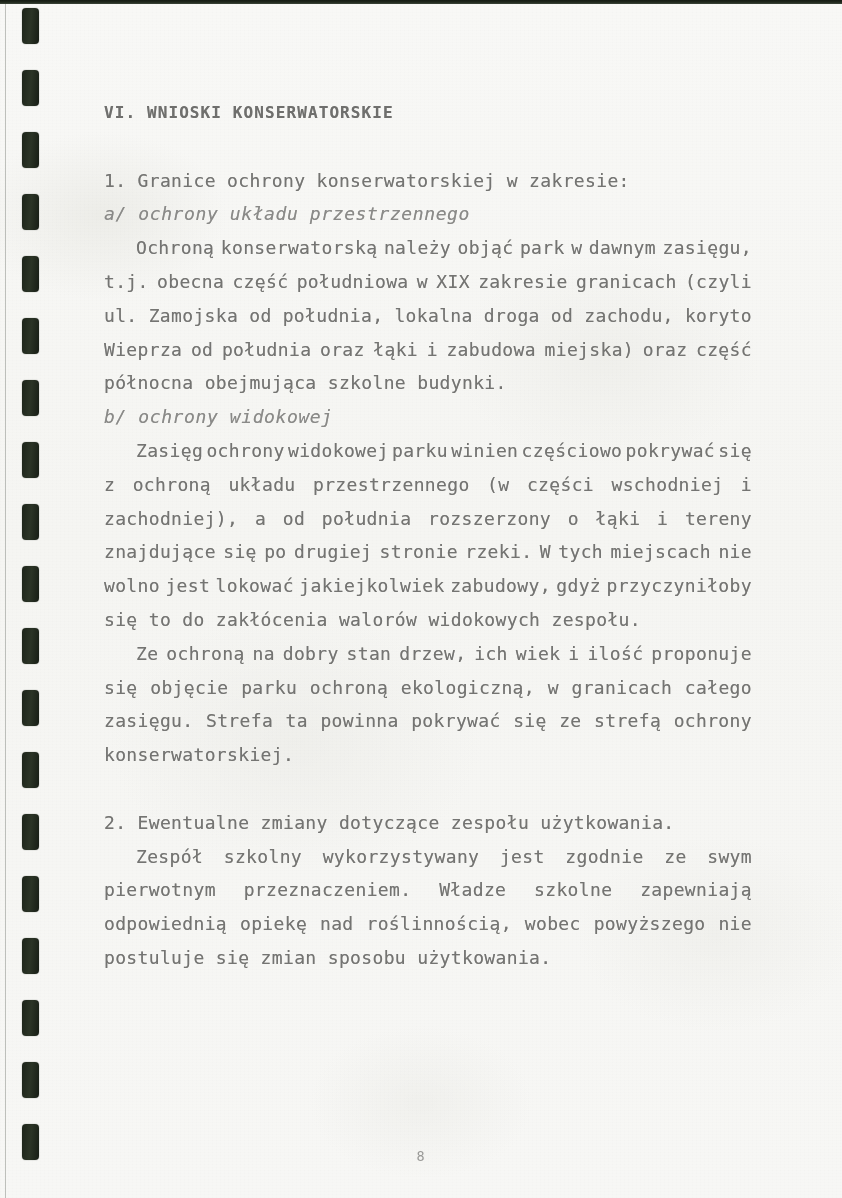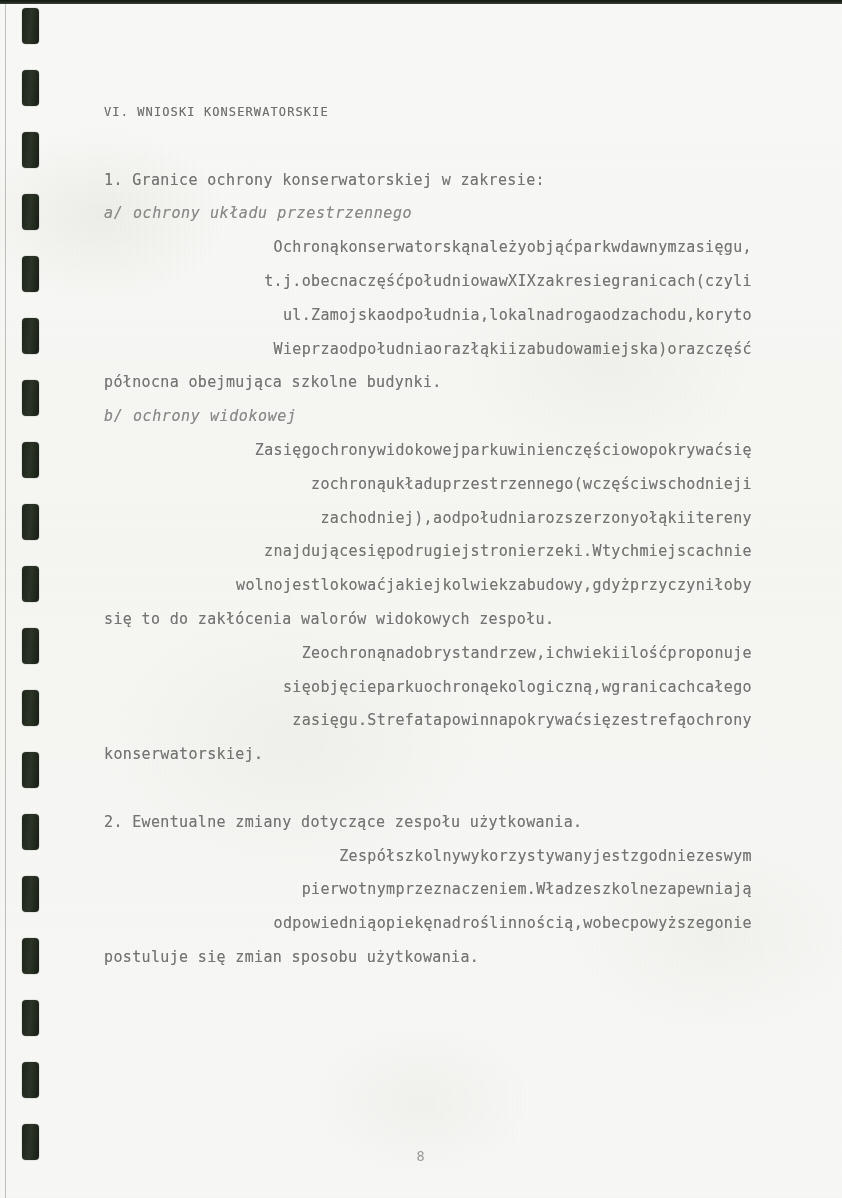--- a/index.html
+++ b/index.html
@@ -77,43 +77,44 @@
     position: absolute;
     left: 104px;
     top: 96px;
     width: 648px;
     color: #7b7b79;
   }
 
   .line {
     height: 33.8px;
     line-height: 33.8px;
-    font-size: 15px;
+    font-size: 18px;
     letter-spacing: 0.35px;
     white-space: pre;
     color: #747472;
     text-shadow: 0 0 0.6px rgba(120,120,118,0.55);
   }
 
   .line.heading {
-    font-size: 12px;
+    font-size: 16px;
     letter-spacing: 1.1px;
     color: #6f6f6d;
+    font-weight: bold;
   }
 
   .line.sub {
     font-style: italic;
     color: #8a8a88;
     letter-spacing: 0.6px;
   }
 
   
   .line.just {
     display: flex;
-    justify-content: flex-end;
+    justify-content: space-between;
     white-space: pre;
   }
   .line.just > span { display: inline-block; }
 
   .line.indent { padding-left: 32px; }
   .line.just.indent { padding-left: 32px; width: 616px; }
 
   .spacer { height: 33.8px; }
 
   .page-number {

